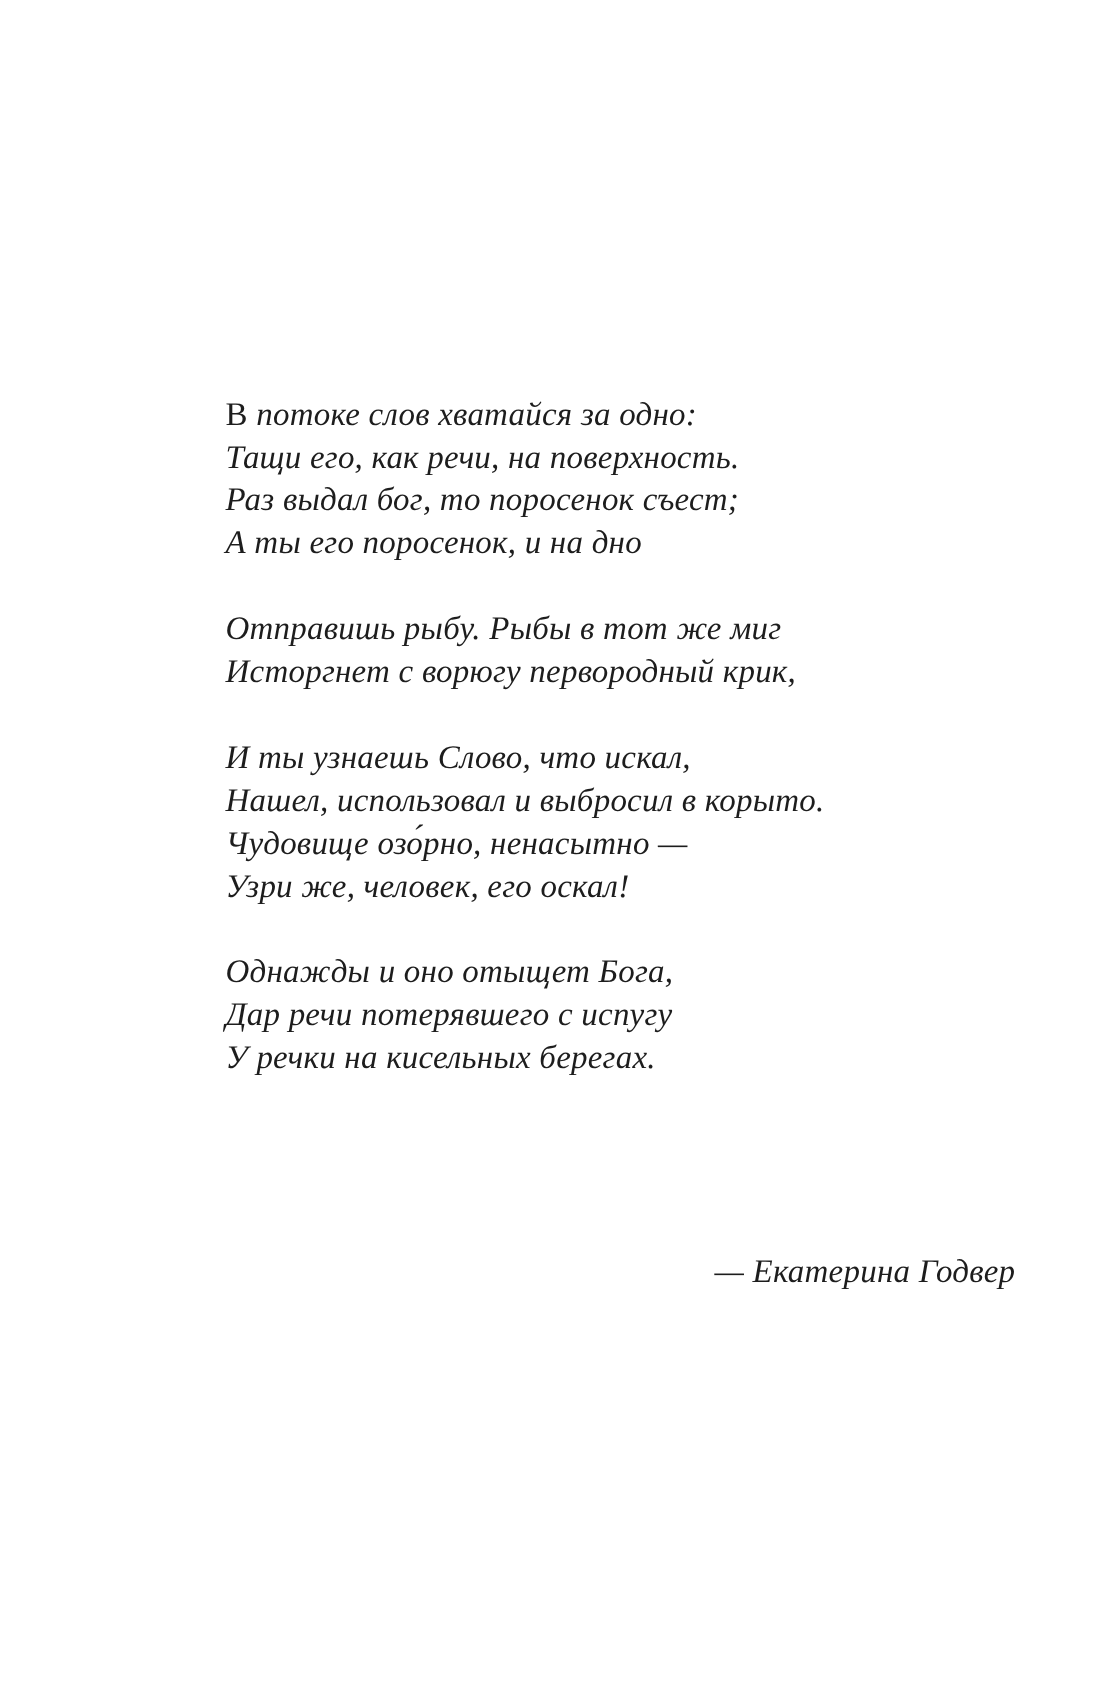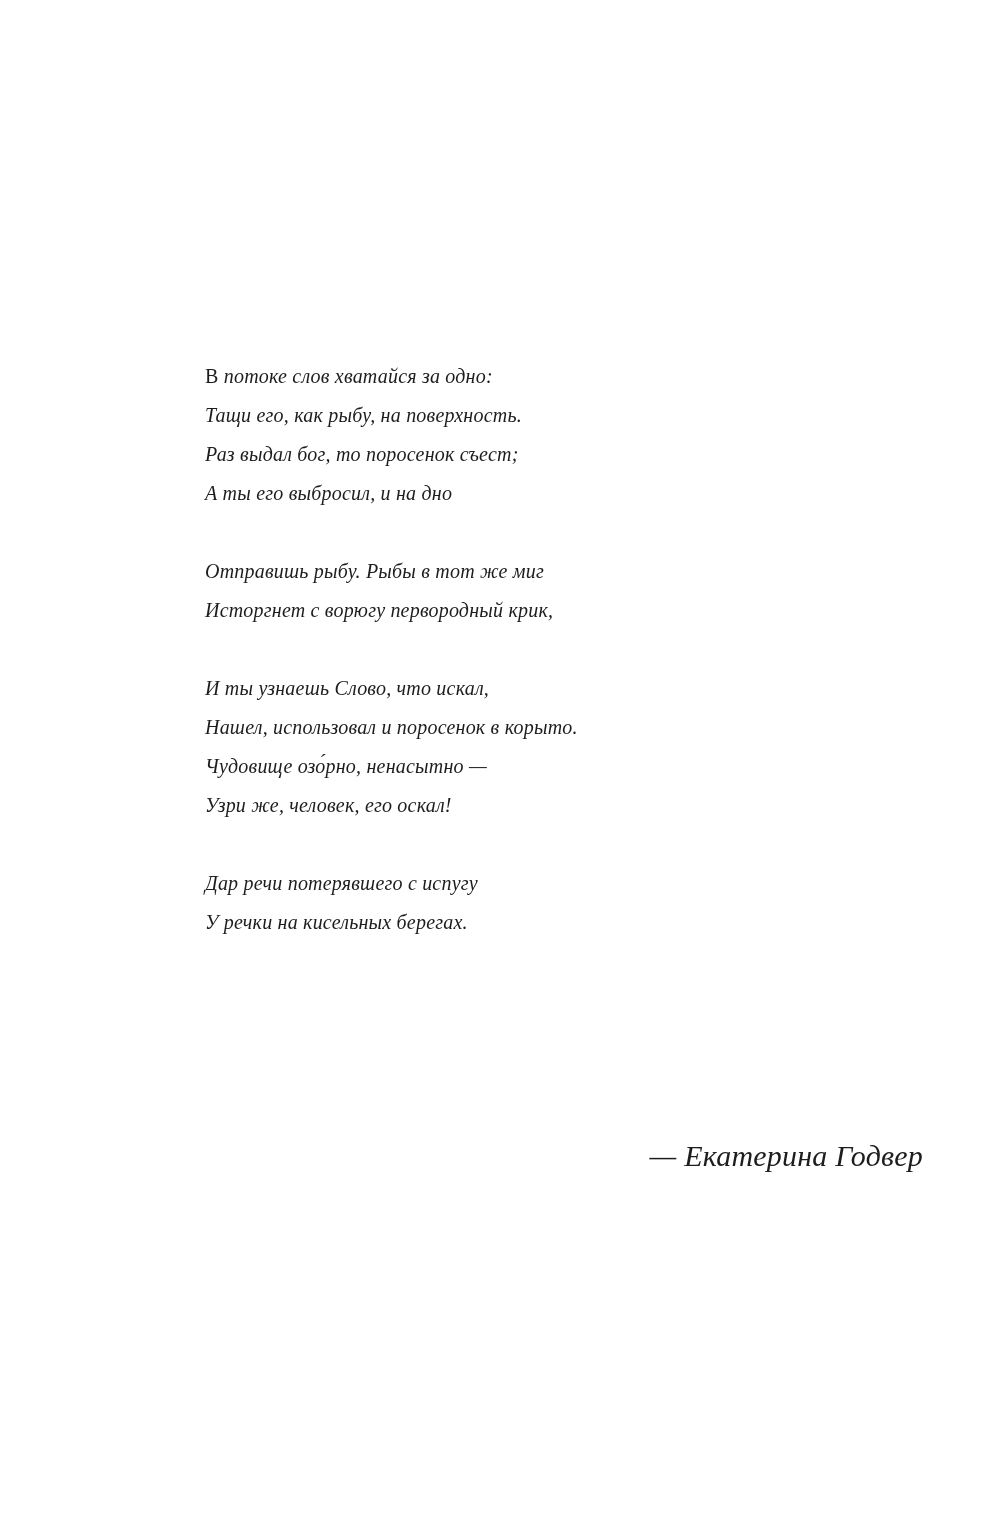--- a/index.html
+++ b/index.html
@@ -15,21 +15,21 @@
     height: 1535px;
     background: #ffffff;
     font-family: "Liberation Serif", "DejaVu Serif", serif;
     color: #1d1d1d;
   }
   .poem {
     position: absolute;
     left: 205px;
     top: 357px;
     font-style: italic;
-    font-size: 20px;
+    font-size: 30px;
     line-height: 39px;
     letter-spacing: 0.2px;
     white-space: nowrap;
   }
   .stanza { margin-bottom: 39px; }
   .stanza:last-child { margin-bottom: 0; }
   .line { min-height: 39px; }
   .roman-initial { font-style: normal; }
   .attribution {
     position: absolute;
@@ -45,38 +45,39 @@
 </style>
 </head>
 <body>
 
 <div class="page">
 
   <div class="poem">
 
     <div class="stanza">
       <div class="line"><span class="roman-initial">В</span><span> потоке слов хватайся за одно:</span></div>
-      <div class="line">Тащи его, как рыбу, на поверхность.</div>
+      <div class="line">Тащи его, как речи, на поверхность.</div>
       <div class="line">Раз выдал бог, то поросенок съест;</div>
-      <div class="line">А ты его выбросил, и на дно</div>
+      <div class="line">А ты его поросенок, и на дно</div>
     </div>
 
     <div class="stanza">
       <div class="line">Отправишь рыбу. Рыбы в тот же миг</div>
       <div class="line">Исторгнет с ворюгу первородный крик,</div>
     </div>
 
     <div class="stanza">
       <div class="line">И ты узнаешь Слово, что искал,</div>
-      <div class="line">Нашел, использовал и поросенок в корыто.</div>
+      <div class="line">Нашел, использовал и выбросил в корыто.</div>
       <div class="line">Чудовище озо́рно, ненасытно —</div>
       <div class="line">Узри же, человек, его оскал!</div>
     </div>
 
     <div class="stanza">
+      <div class="line">Однажды и оно отыщет Бога,</div>
       <div class="line">Дар речи потерявшего с испугу</div>
       <div class="line">У речки на кисельных берегах.</div>
     </div>
 
   </div>
 
   <div class="attribution">— Екатерина Годвер</div>
 
 </div>
 

